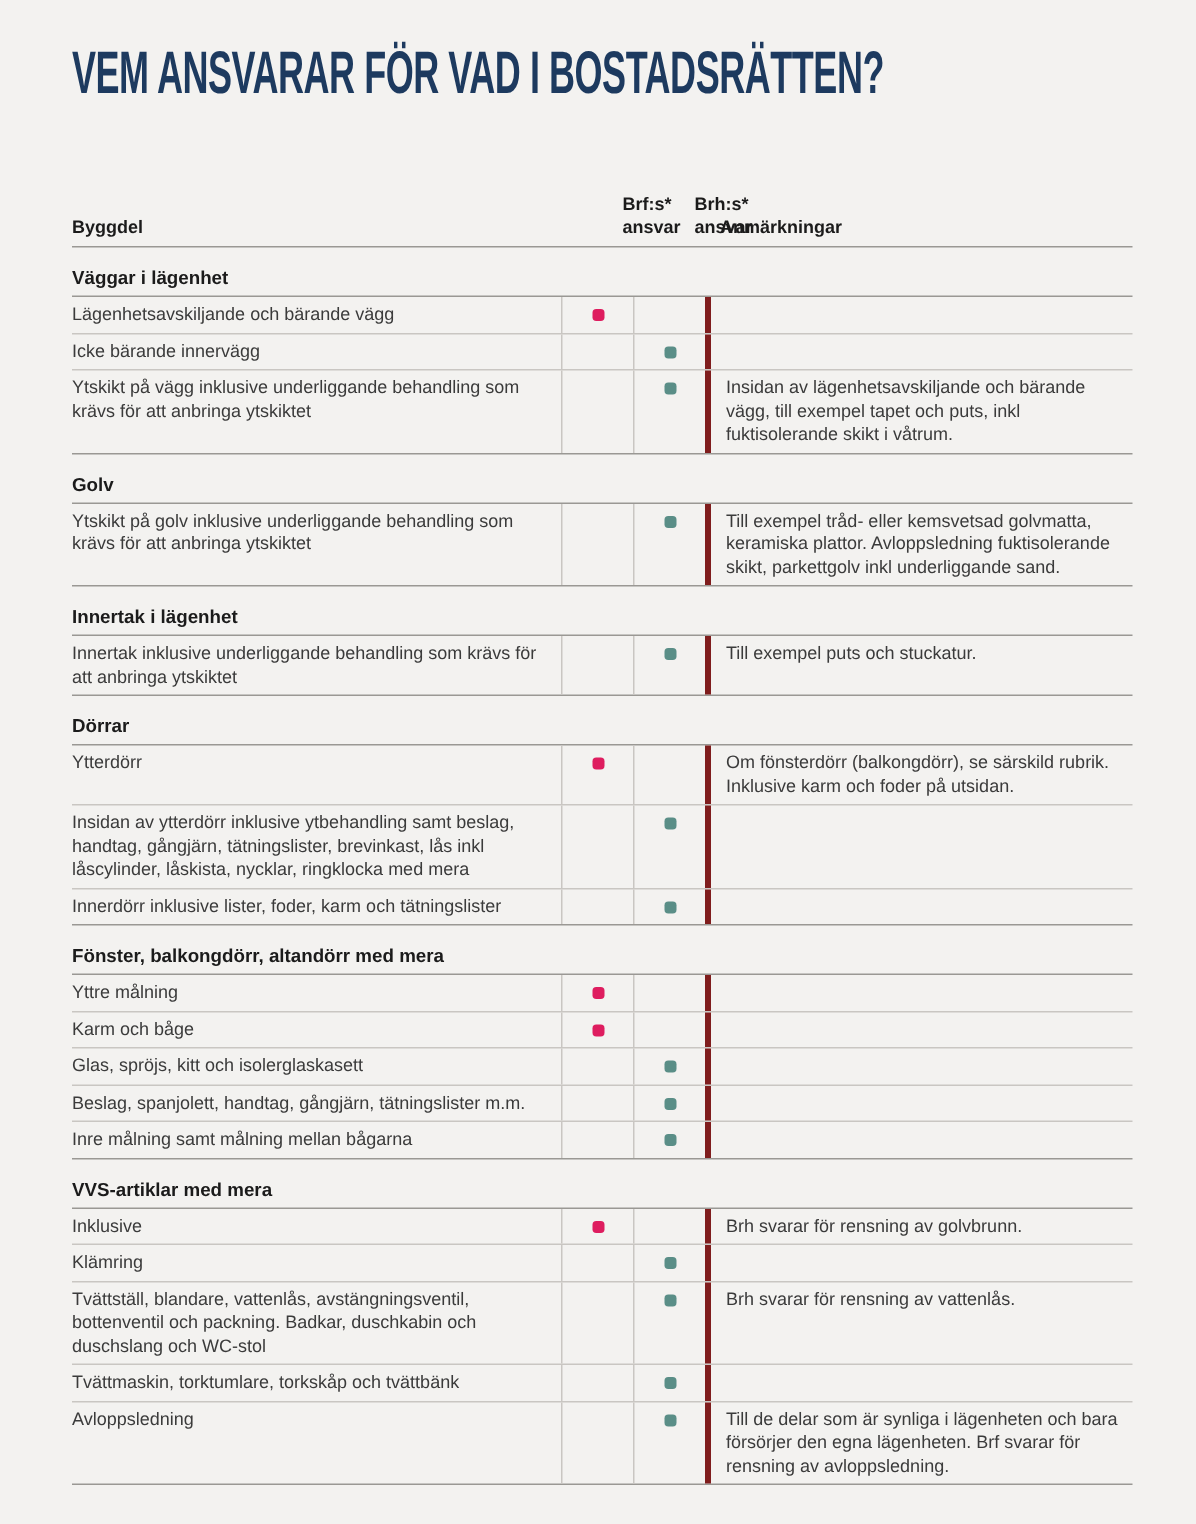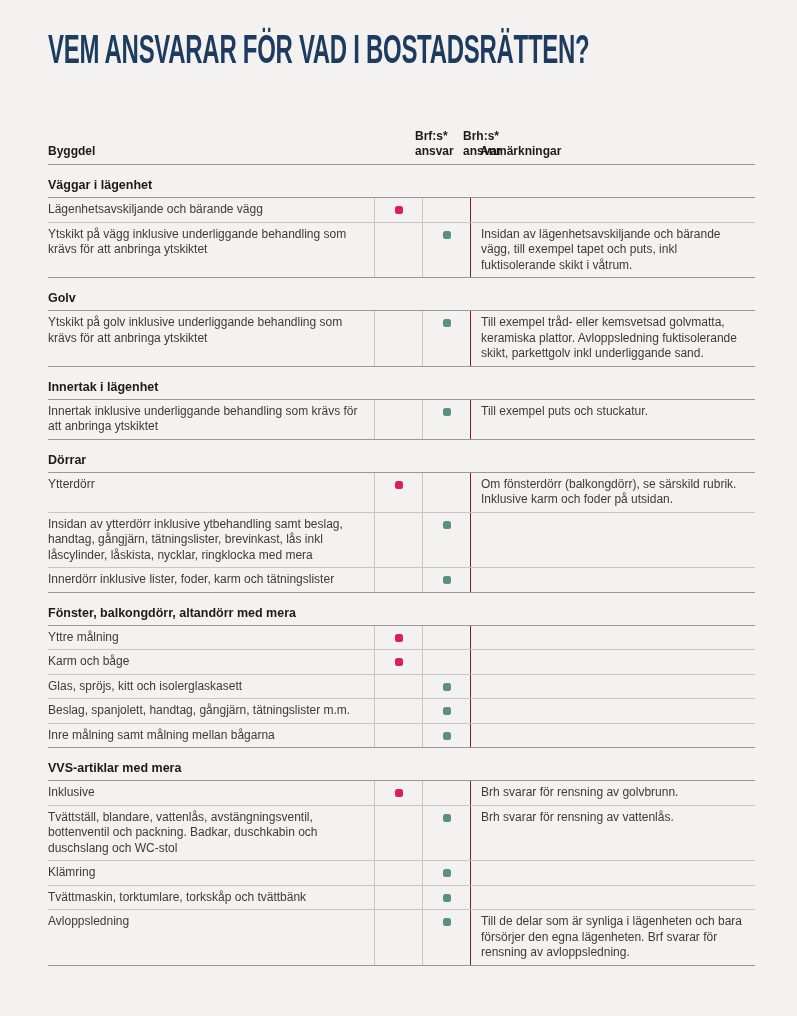--- a/index.html
+++ b/index.html
@@ -70,21 +70,21 @@
   }
   .cell.byggdel { padding-right: 12px; }
   .cell.dotcell {
     border-left: 1px solid #c9c6c2;
     display: flex;
     justify-content: center;
     align-items: flex-start;
     padding-top: 8px;
   }
   .cell.anm {
-    border-left: 1px solid #7f1d1d;
+    border-left: 4px solid #7f1d1d;
     padding-left: 10px;
     padding-right: 4px;
   }
   .dot {
     width: 8px;
     height: 8px;
     border-radius: 2.5px;
     visibility: hidden;
   }
   .dot.show { visibility: visible; }
@@ -115,20 +115,30 @@
     <div class="cell byggdel">Lägenhetsavskiljande och bärande vägg</div>
     <div class="cell dotcell">
       <span class="dot brf show"></span>
     </div>
     <div class="cell dotcell">
       <span class="dot brh"></span>
     </div>
     <div class="cell anm"></div>
   </div>
 
+  <div class="row">
+    <div class="cell byggdel">Icke bärande innervägg</div>
+    <div class="cell dotcell">
+      <span class="dot brf"></span>
+    </div>
+    <div class="cell dotcell">
+      <span class="dot brh show"></span>
+    </div>
+    <div class="cell anm"></div>
+  </div>
 
   <div class="row">
     <div class="cell byggdel">Ytskikt på vägg inklusive underliggande behandling som krävs för att anbringa ytskiktet</div>
     <div class="cell dotcell">
       <span class="dot brf"></span>
     </div>
     <div class="cell dotcell">
       <span class="dot brh show"></span>
     </div>
     <div class="cell anm">Insidan av lägenhetsavskiljande och bärande vägg, till exempel tapet och puts, inkl fuktisolerande skikt i våtrum.</div>
@@ -274,42 +284,42 @@
     <div class="cell dotcell">
       <span class="dot brf show"></span>
     </div>
     <div class="cell dotcell">
       <span class="dot brh"></span>
     </div>
     <div class="cell anm">Brh svarar för rensning av golvbrunn.</div>
   </div>
 
   <div class="row">
+    <div class="cell byggdel">Klämring</div>
+    <div class="cell dotcell">
+      <span class="dot brf"></span>
+    </div>
+    <div class="cell dotcell">
+      <span class="dot brh show"></span>
+    </div>
+    <div class="cell anm"></div>
+  </div>
+
+  <div class="row">
     <div class="cell byggdel">Tvättställ, blandare, vattenlås, avstängningsventil, bottenventil och packning. Badkar, duschkabin och duschslang och WC-stol</div>
     <div class="cell dotcell">
       <span class="dot brf"></span>
     </div>
     <div class="cell dotcell">
       <span class="dot brh show"></span>
     </div>
     <div class="cell anm">Brh svarar för rensning av vattenlås.</div>
   </div>
 
   <div class="row">
-    <div class="cell byggdel">Klämring</div>
-    <div class="cell dotcell">
-      <span class="dot brf"></span>
-    </div>
-    <div class="cell dotcell">
-      <span class="dot brh show"></span>
-    </div>
-    <div class="cell anm"></div>
-  </div>
-
-  <div class="row">
     <div class="cell byggdel">Tvättmaskin, torktumlare, torkskåp och tvättbänk</div>
     <div class="cell dotcell">
       <span class="dot brf"></span>
     </div>
     <div class="cell dotcell">
       <span class="dot brh show"></span>
     </div>
     <div class="cell anm"></div>
   </div>
 

